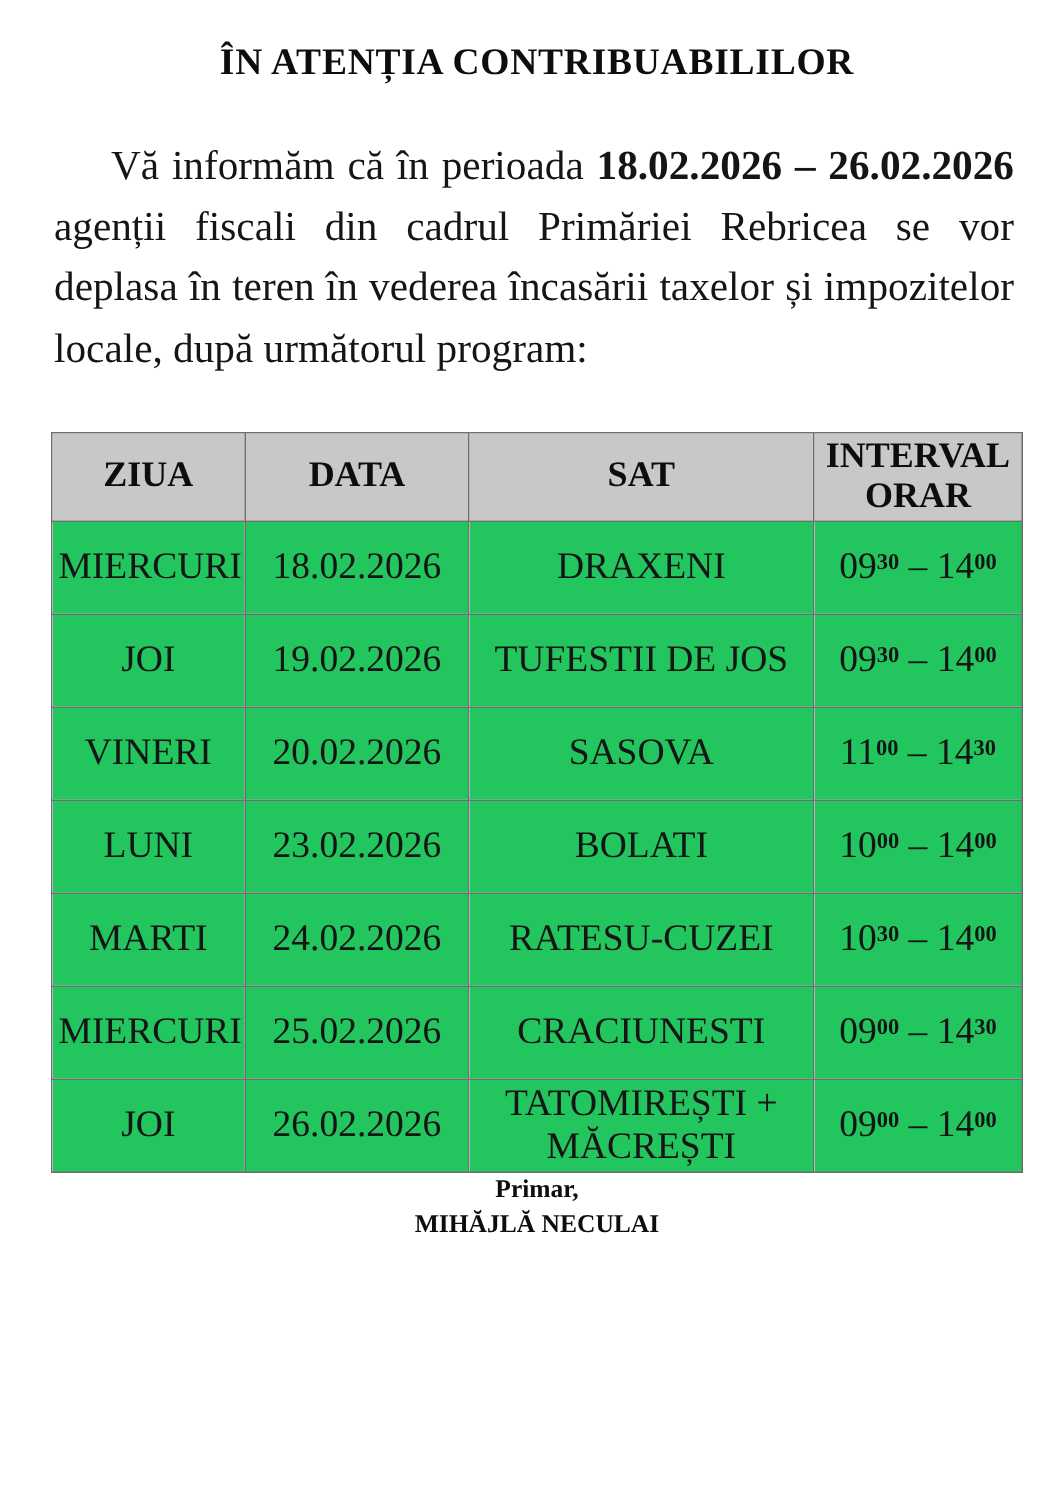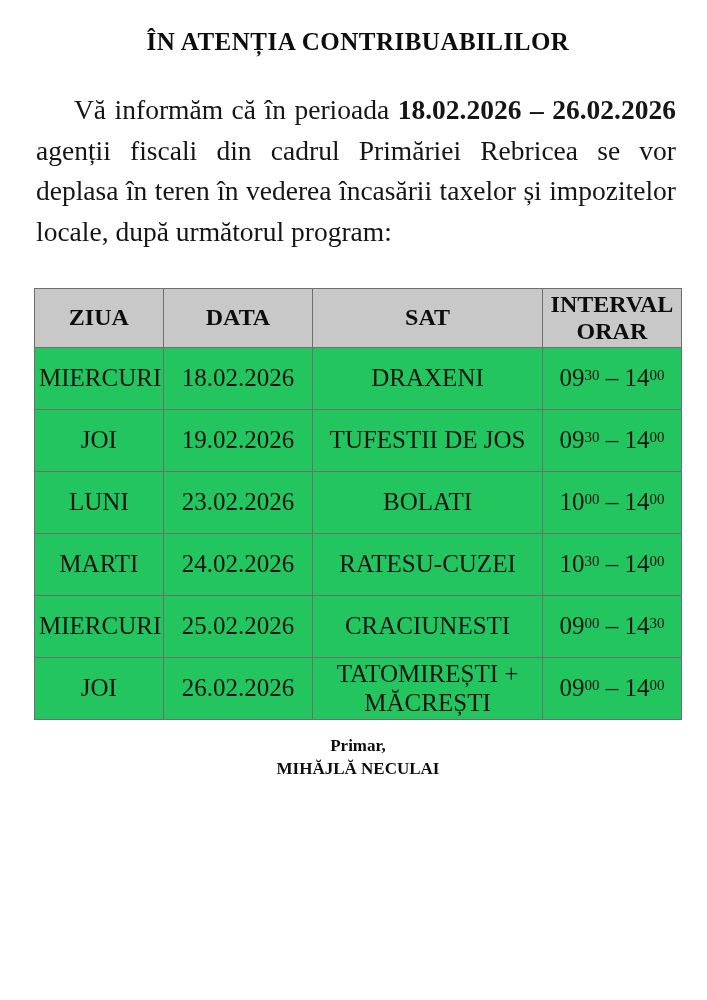--- a/index.html
+++ b/index.html
@@ -73,23 +73,23 @@
     line-height: 1.15;
     background: #22c55e;
     color: #151515;
   }
   .schedule td sup {
     font-size: 60%;
     line-height: 0;
     position: relative;
     top: -0.38em;
     vertical-align: baseline;
+    font-weight: bold;
   }
   .signature {
-    margin-top: 15px;
     text-align: center;
     font-weight: bold;
     font-size: 17px;
     line-height: 1.35;
     color: #0d0d0d;
   }
 </style>
 </head>
 <body>
 
@@ -121,20 +121,26 @@
           <td>DRAXENI</td>
           <td>09<sup>30</sup> – 14<sup>00</sup></td>
         </tr>
         <tr>
           <td>JOI</td>
           <td>19.02.2026</td>
           <td>TUFESTII DE JOS</td>
           <td>09<sup>30</sup> – 14<sup>00</sup></td>
         </tr>
         <tr>
+          <td>VINERI</td>
+          <td>20.02.2026</td>
+          <td>SASOVA</td>
+          <td>11<sup>00</sup> – 14<sup>30</sup></td>
+        </tr>
+        <tr>
           <td>LUNI</td>
           <td>23.02.2026</td>
           <td>BOLATI</td>
           <td>10<sup>00</sup> – 14<sup>00</sup></td>
         </tr>
         <tr>
           <td>MARTI</td>
           <td>24.02.2026</td>
           <td>RATESU-CUZEI</td>
           <td>10<sup>30</sup> – 14<sup>00</sup></td>

